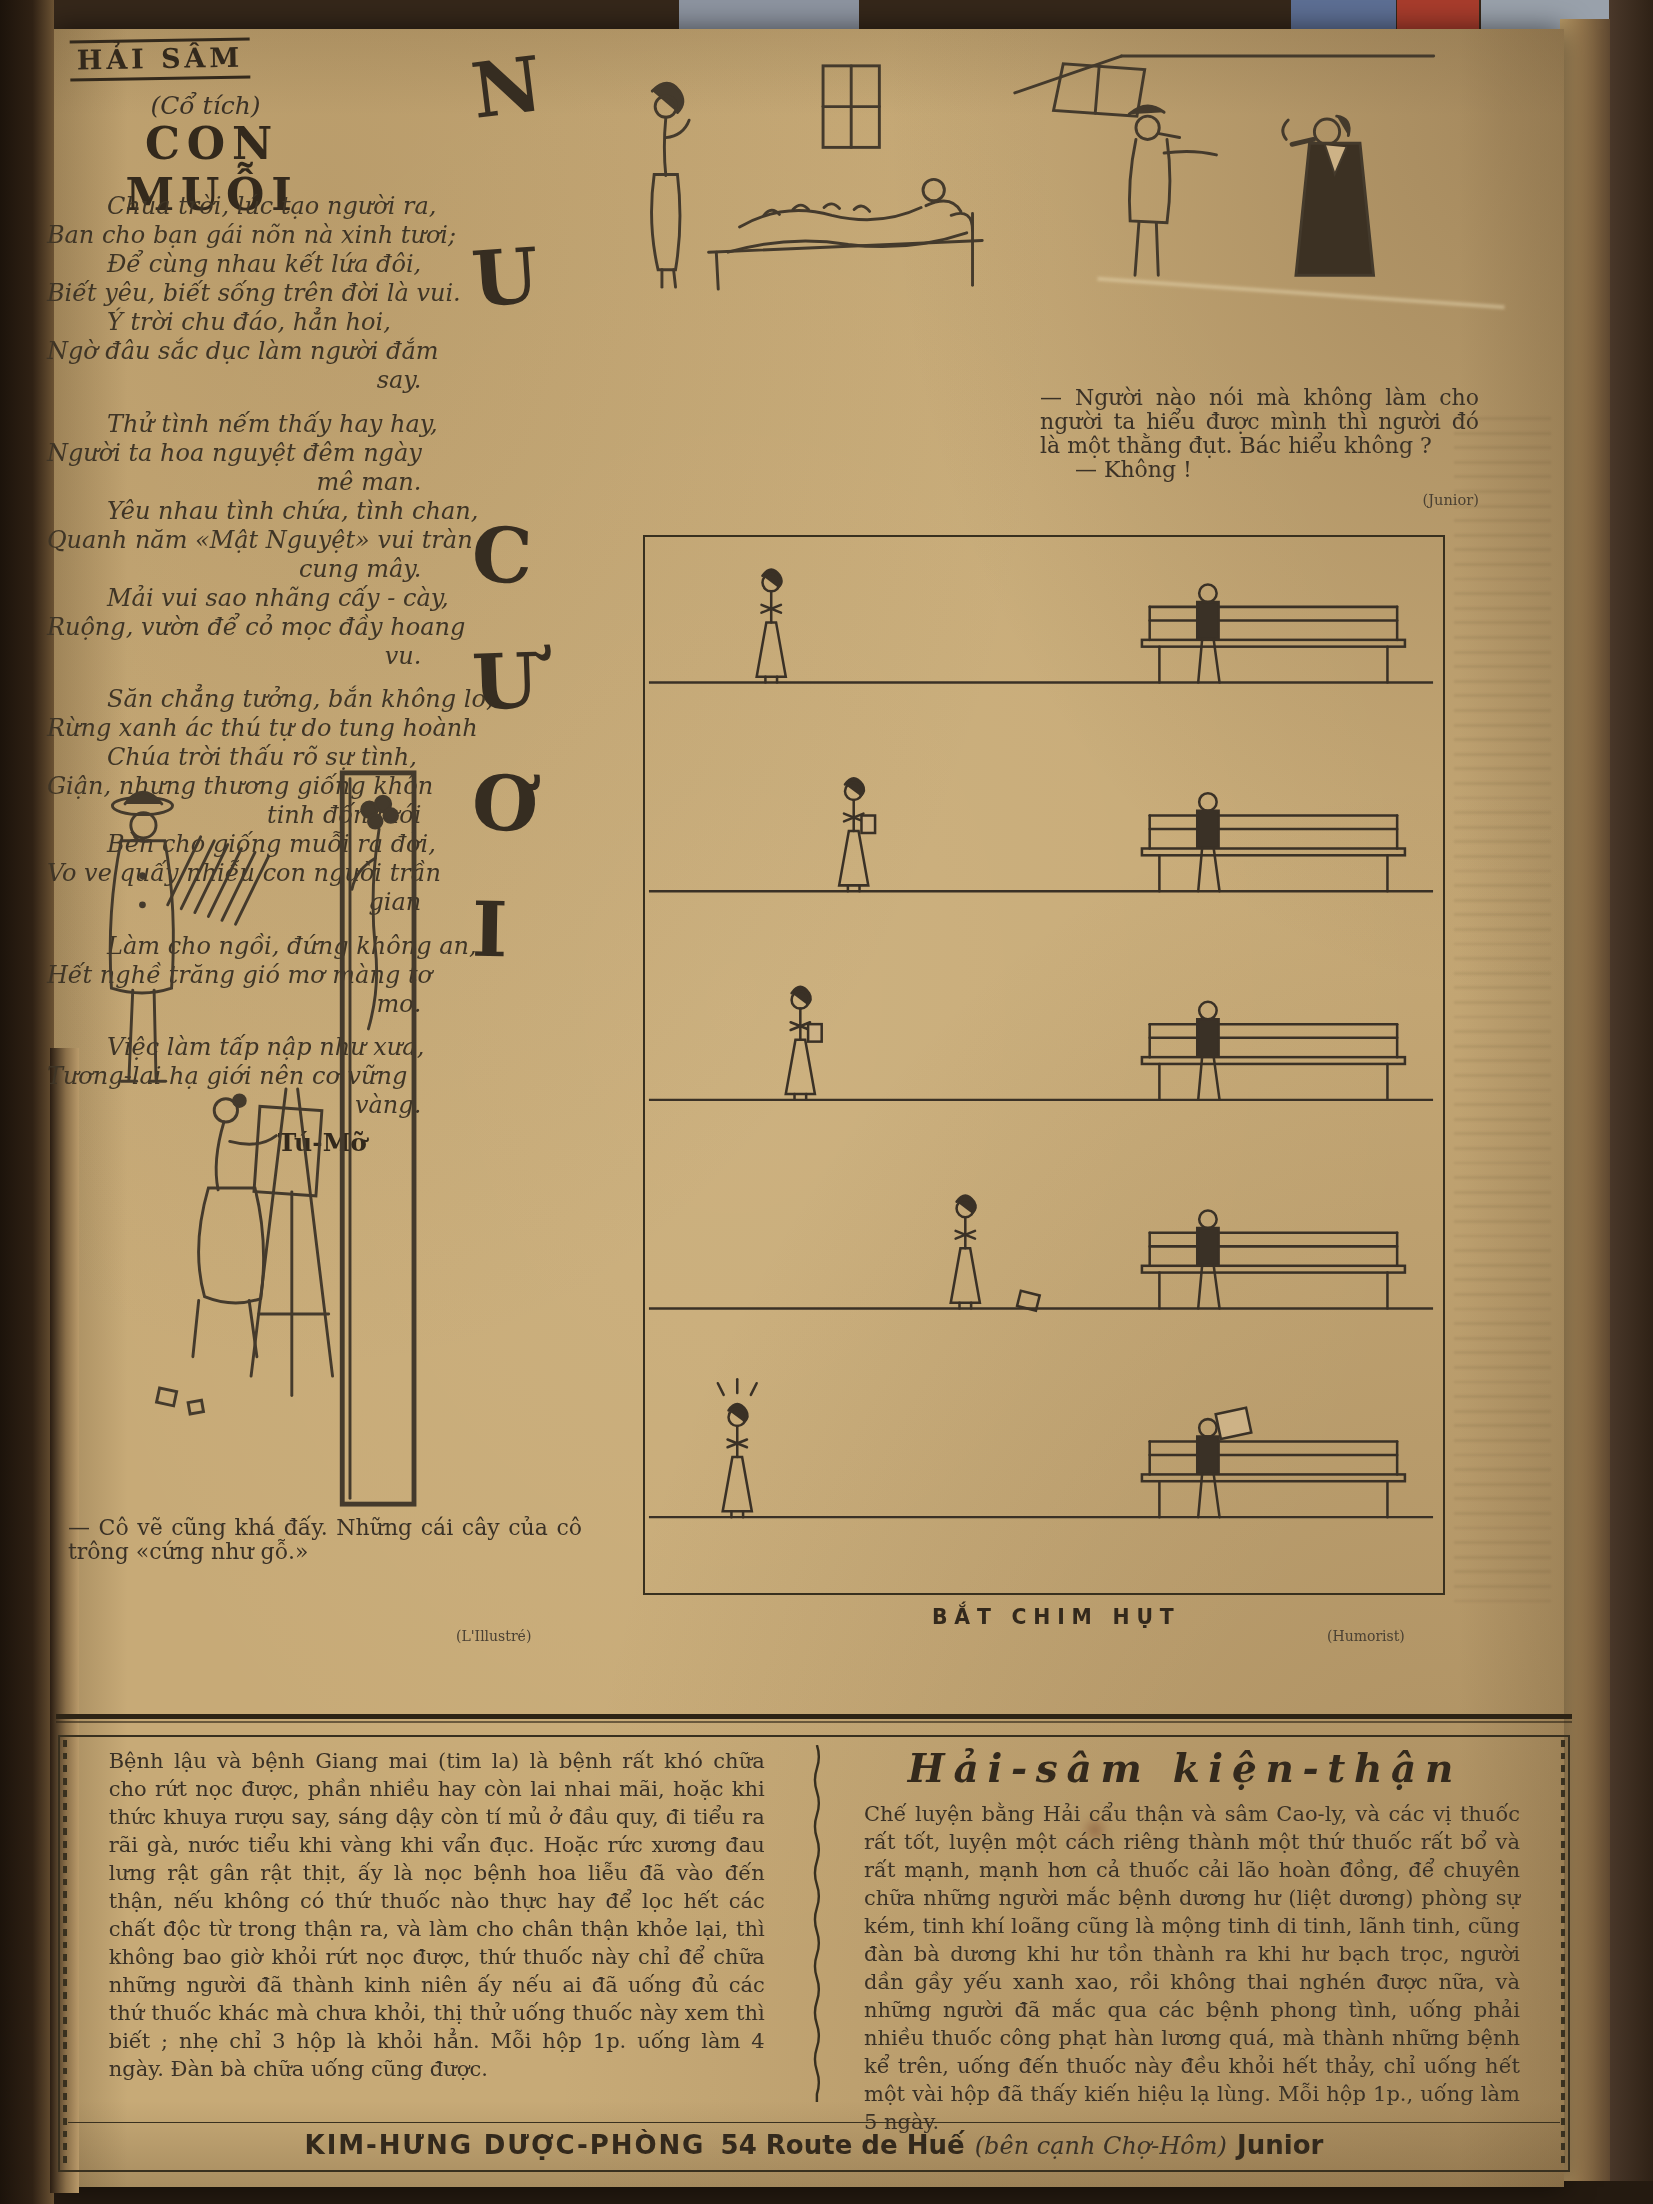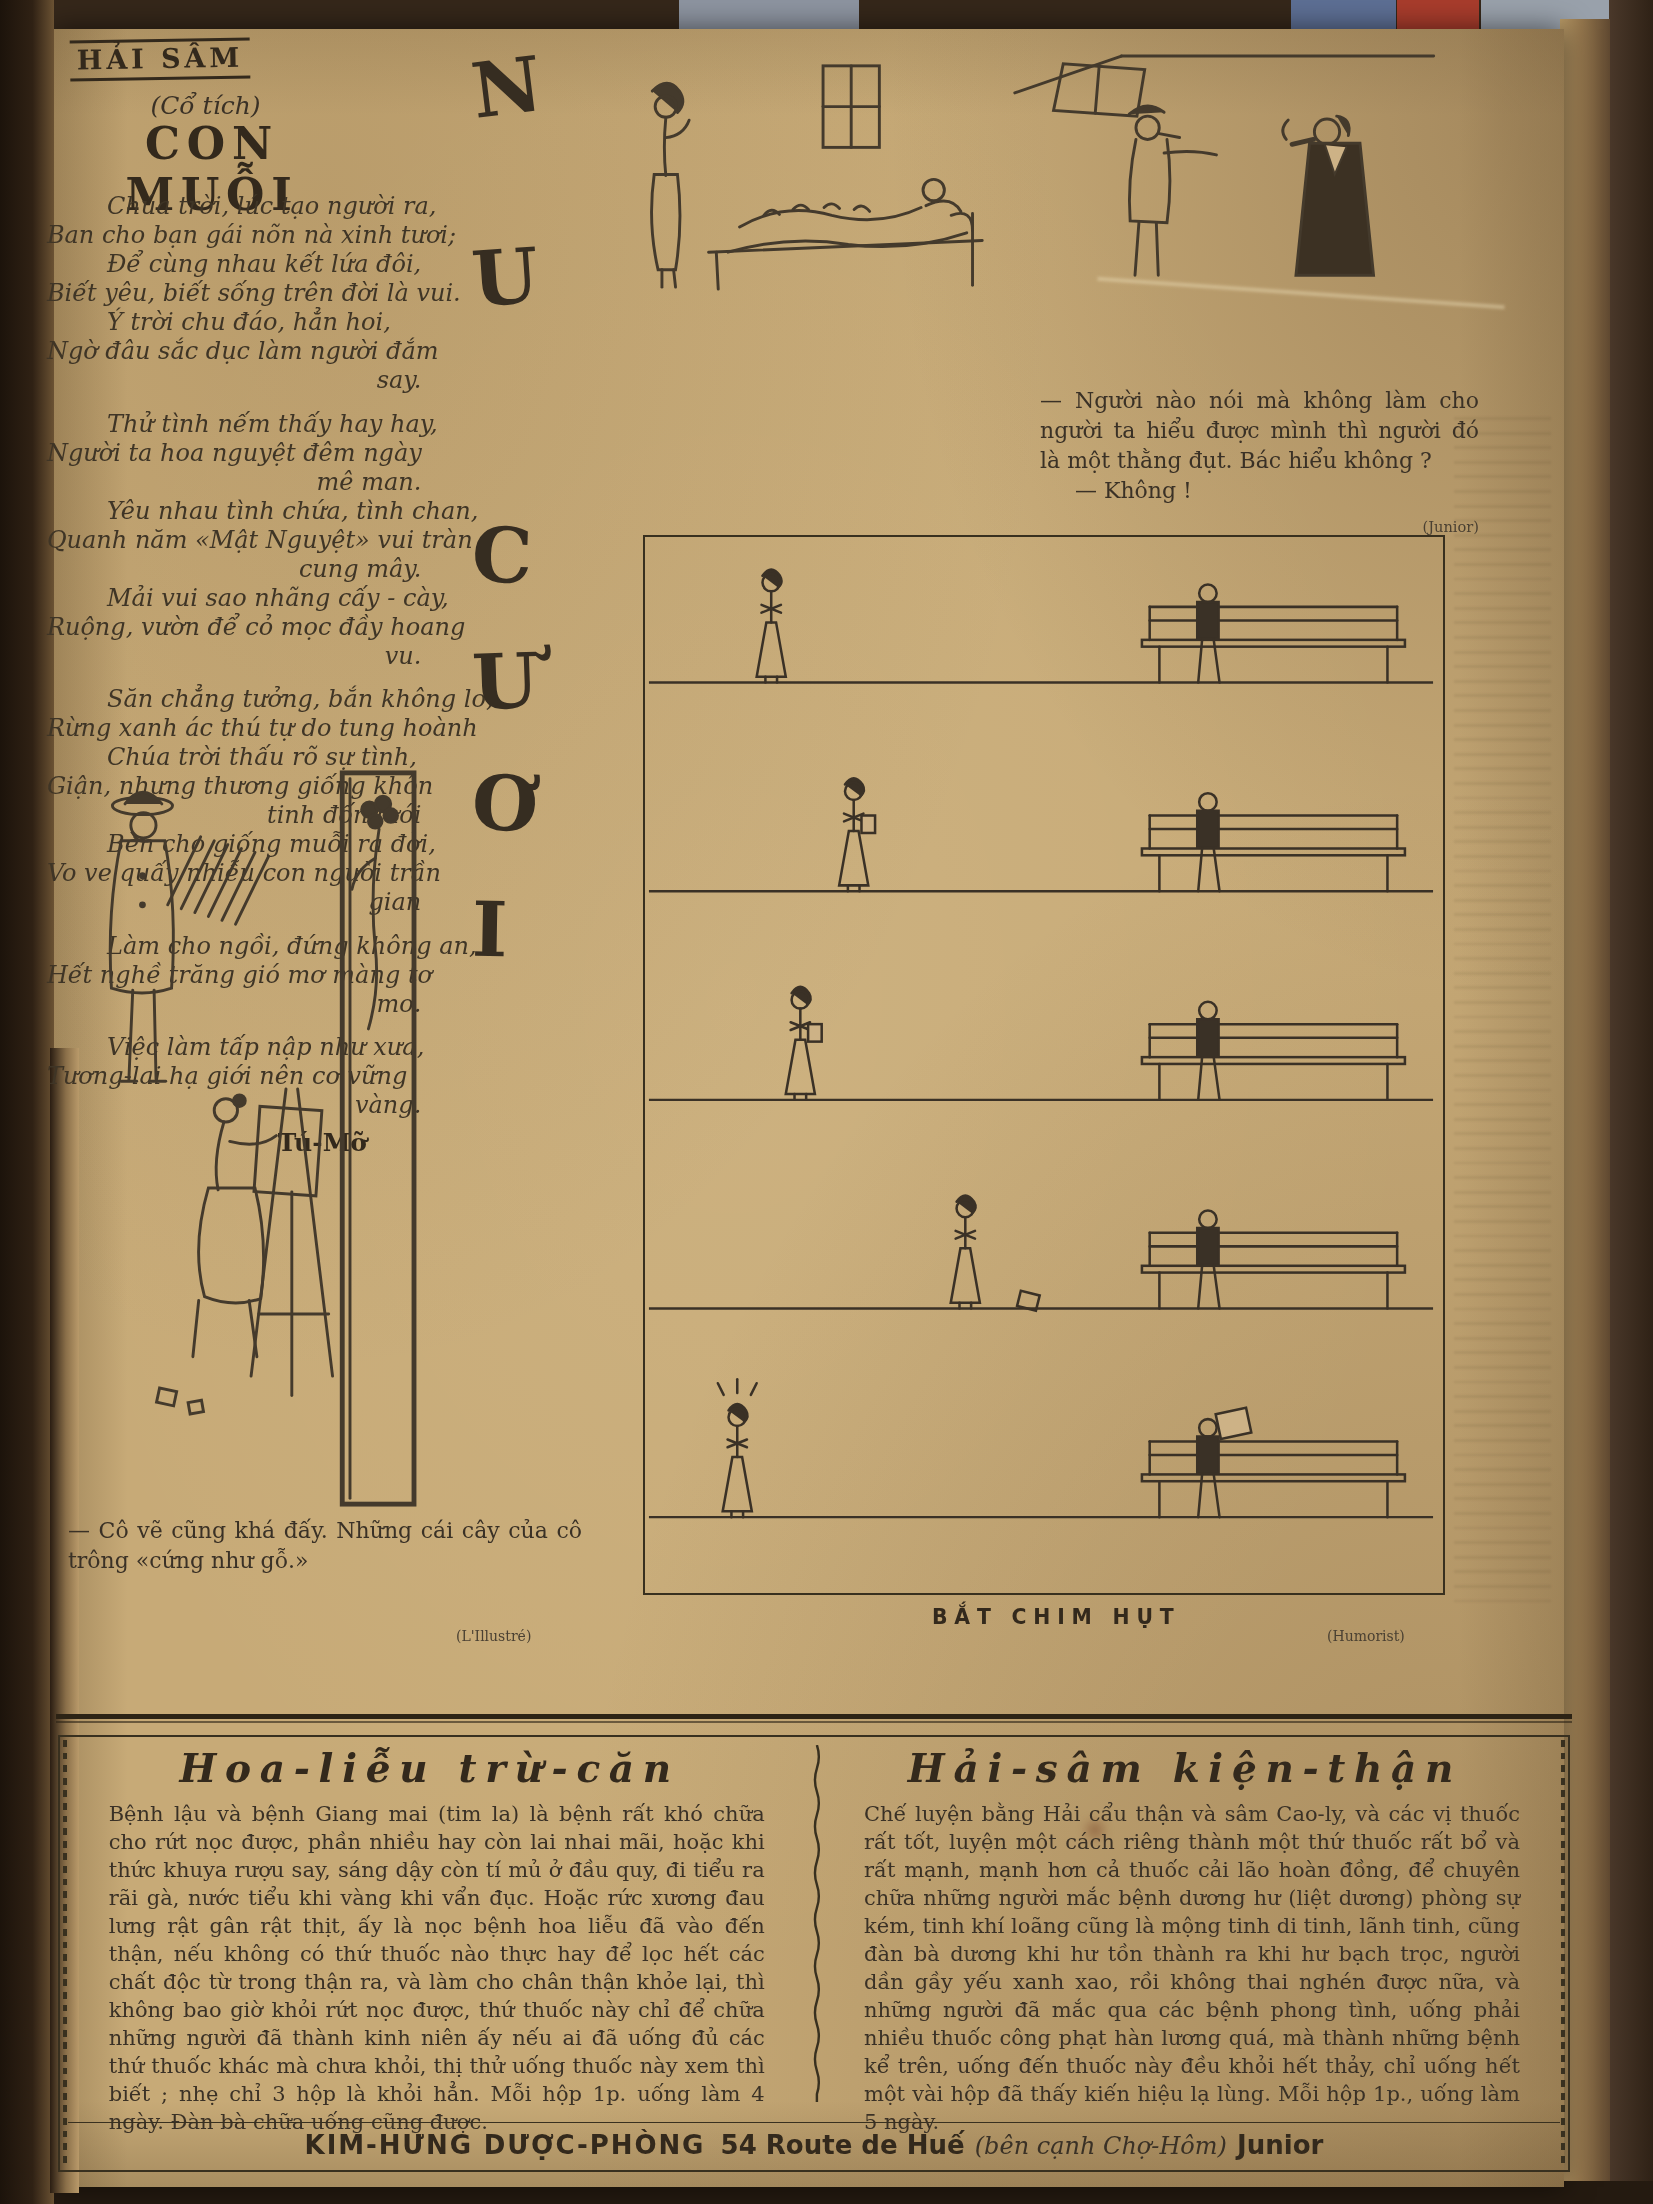--- a/index.html
+++ b/index.html
@@ -51,21 +51,21 @@
   .pline.f{padding-left:1.9px;}
   .pline.r{text-align:right;padding-right:9.7px;}
   .pline.gap{margin-top:14.6px;}
   .poem-author{text-align:right;padding-right:64px;font-weight:bold;font-style:normal;
     font-size:25px;margin-top:7.8px;color:#33291c;}
 
   
   .vtitle{left:454px;top:50px;width:116px;height:941px;}
   .vletter{position:absolute;left:17.5px;font-weight:900;font-size:76px;line-height:1;
     color:#362d21;font-family:"DejaVu Serif",serif;}
-  .caption{font-size:22px;line-height:30px;color:#3a3126;text-align:justify;}
+  .caption{font-size:22px;line-height:24px;color:#3a3126;text-align:justify;}
   .credit{font-size:14.6px;text-align:right;color:#4a4032;margin-top:5.8px;}
   .strip-frame{left:643px;top:535px;width:798px;height:1056px;border:2.9px solid #38301f;}
   .strip-title{left:932px;top:1605px;width:311px;font-weight:bold;font-size:20.4px;
     letter-spacing:6.8px;color:#33291c;font-family:"DejaVu Sans",sans-serif;}
   .small-credit{font-size:14px;color:#4a4032;}
 
   
   .big-rule{left:56px;top:1714px;width:1516px;height:4.9px;background:#2c2315;}
   .big-rule2{left:56px;top:1721px;width:1516px;height:1.9px;background:rgba(44,35,21,.6);}
   .adbox{left:58px;top:1735px;width:1512px;height:437px;border:2.9px solid #38301f;box-sizing:border-box;}
@@ -393,21 +393,20 @@
   </div>
   <div class="abs caption" style="left:68px;top:1516px;width:514px;">
     <span>— Cô vẽ cũng khá đấy. Những cái cây của cô trông «cứng như gỗ.»</span>
   </div>
 
   <div class="abs big-rule"></div>
   <div class="abs big-rule2"></div>
 
   <div class="abs adbox">
     <div class="ad-col" style="left:9.7px;">
-      <div class="ad-head">Hoa-liễu trừ-căn</div>
       <div class="ad-body">Bệnh lậu và bệnh Giang mai (tim la) là bệnh rất khó chữa cho rứt nọc được, phần nhiều hay còn lai nhai mãi, hoặc khi thức khuya rượu say, sáng dậy còn tí mủ ở đầu quy, đi tiểu ra rãi gà, nước tiểu khi vàng khi vẩn đục. Hoặc rức xương đau lưng rật gân rật thịt, ấy là nọc bệnh hoa liễu đã vào đến thận, nếu không có thứ thuốc nào thực hay để lọc hết các chất độc từ trong thận ra, và làm cho chân thận khỏe lại, thì không bao giờ khỏi rứt nọc được, thứ thuốc này chỉ để chữa những người đã thành kinh niên ấy nếu ai đã uống đủ các thứ thuốc khác mà chưa khỏi, thị thử uống thuốc này xem thì biết ; nhẹ chỉ 3 hộp là khỏi hẳn. Mỗi hộp 1p. uống làm 4 ngày. Đàn bà chữa uống cũng được.</div>
     </div>
     <svg class="ad-divider" viewBox="0 0 8 368">
       <path d="M4 0 Q8 12 4 24 T4 48 T4 72 T4 96 T4 120 T4 144 T4 168 T4 192 T4 216 T4 240 T4 264 T4 288 T4 312 T4 336 T4 360 L4 368" stroke="#38301f" stroke-width="2.5" fill="none"></path>
     </svg>
     <div class="ad-col" style="left:765px;">
       <div class="ad-head">Hải-sâm kiện-thận</div>
       <div class="ad-body">Chế luyện bằng Hải cẩu thận và sâm Cao-ly, và các vị thuốc rất tốt, luyện một cách riêng thành một thứ thuốc rất bổ và rất mạnh, mạnh hơn cả thuốc cải lão hoàn đồng, để chuyên chữa những người mắc bệnh dương hư (liệt dương) phòng sự kém, tinh khí loãng cũng là mộng tinh di tinh, lãnh tinh, cũng đàn bà dương khi hư tồn thành ra khi hư bạch trọc, người dần gầy yếu xanh xao, rồi không thai nghén được nữa, và những người đã mắc qua các bệnh phong tình, uống phải nhiều thuốc công phạt hàn lương quá, mà thành những bệnh kể trên, uống đến thuốc này đều khỏi hết thảy, chỉ uống hết một vài hộp đã thấy kiến hiệu lạ lùng. Mỗi hộp 1p., uống làm 5 ngày.</div>
     </div>
     <div class="ad-footer">

